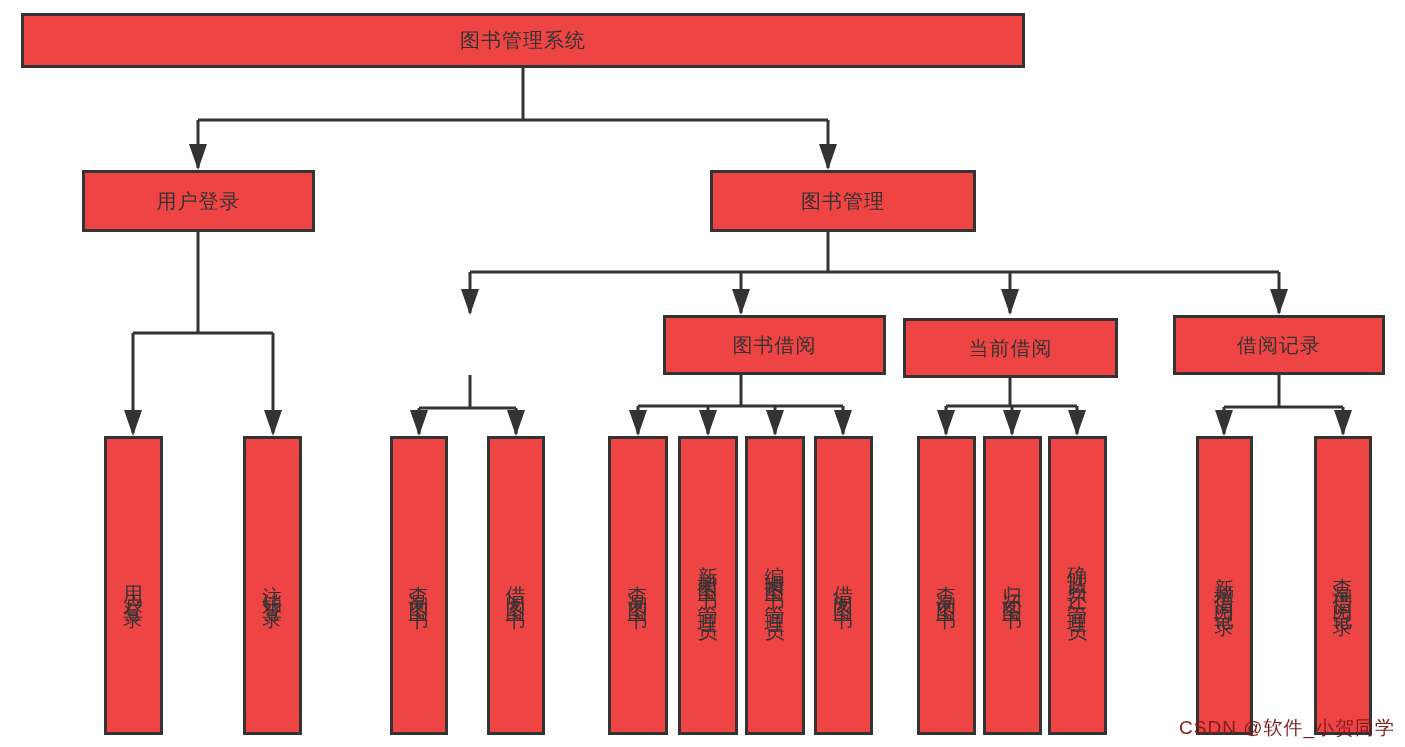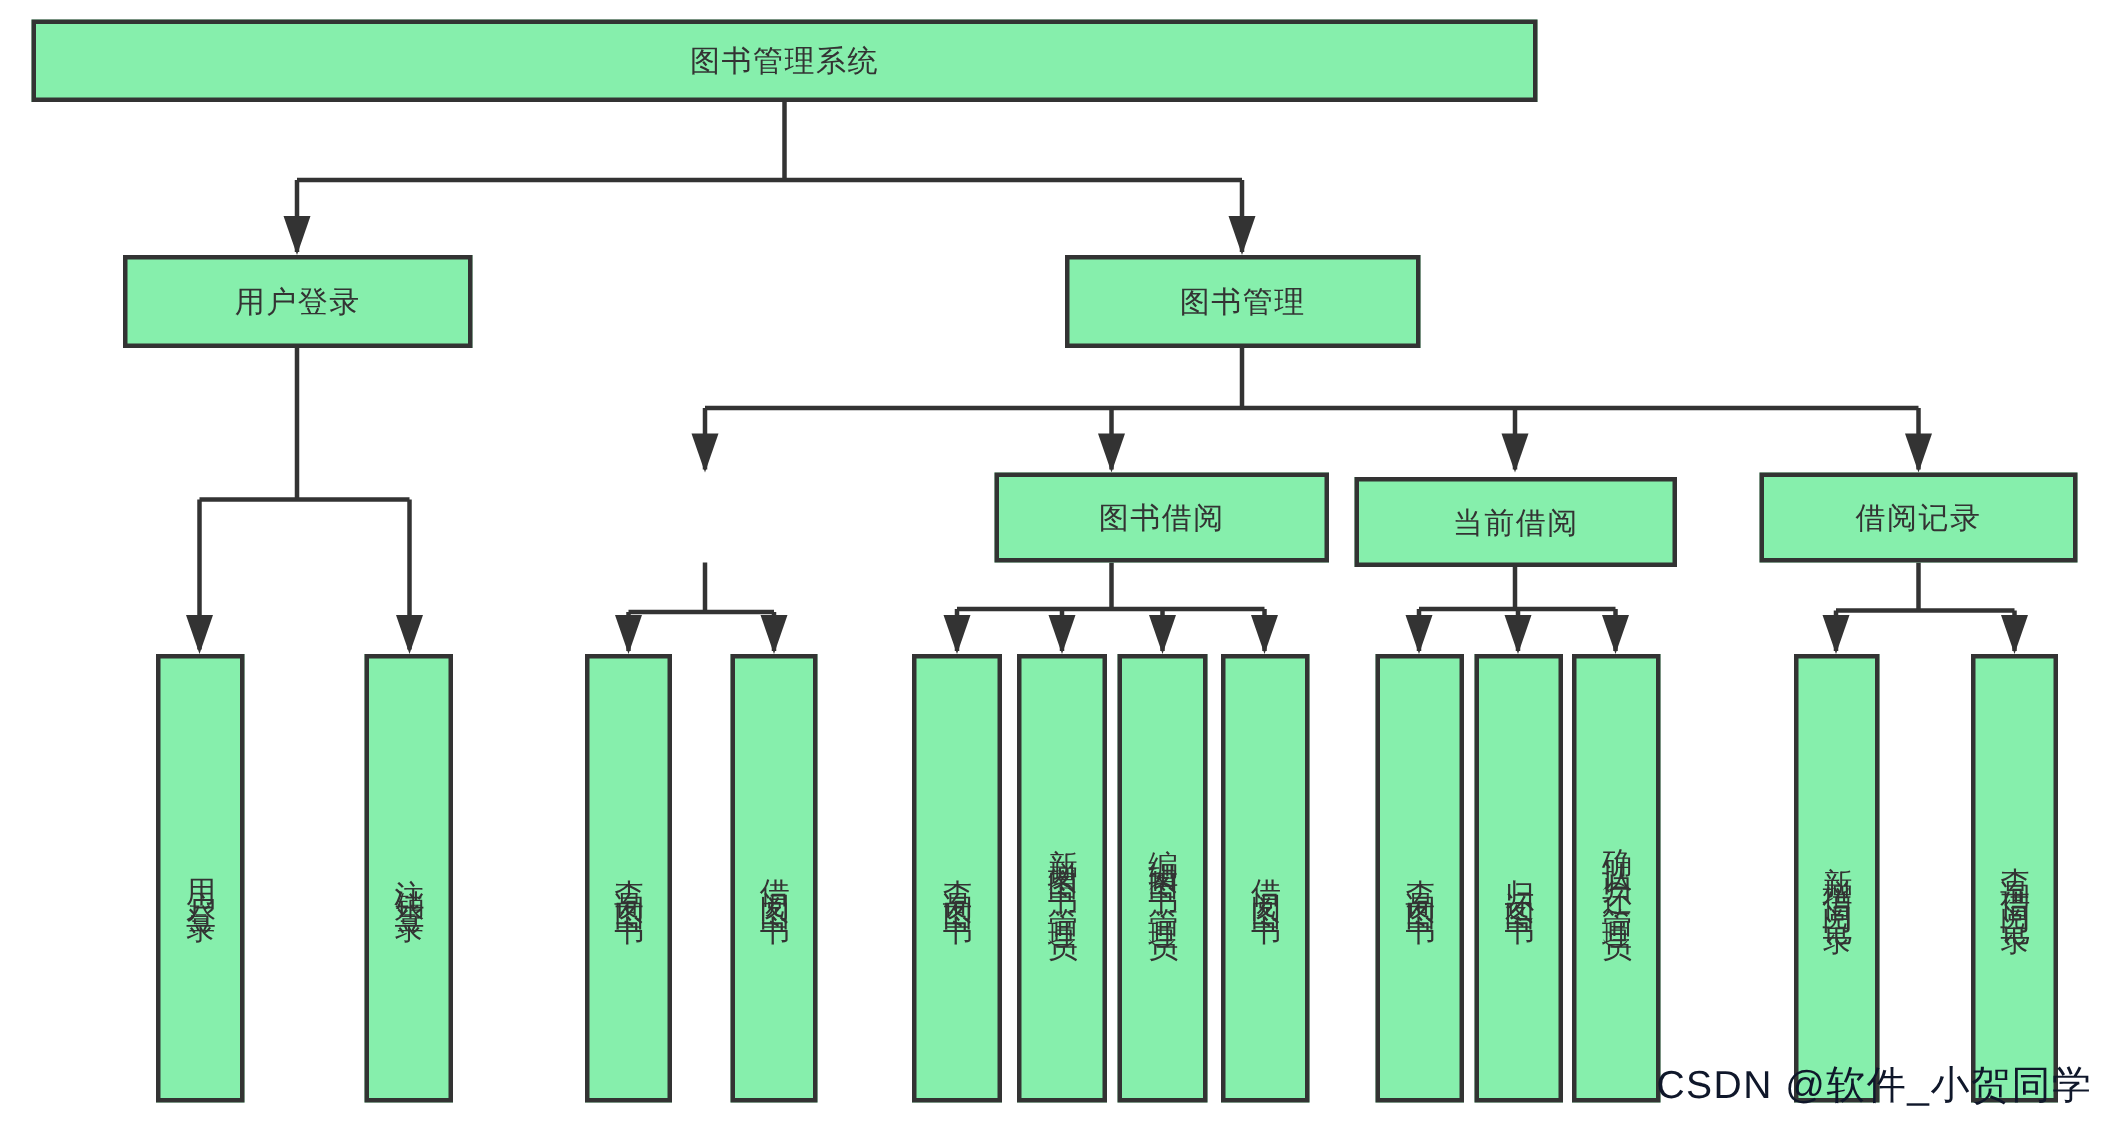--- a/index.html
+++ b/index.html
@@ -13,21 +13,21 @@
     background:#ffffff;
     overflow:hidden;
   }
   .connectors{
     position:absolute;left:0;top:0;width:1405px;height:747px;
   }
   .node{
     position:absolute;
     box-sizing:border-box;
     border:3px solid #333333;
-    background:#86efac;
+    background:#ef4444;
     display:flex;
     align-items:center;
     justify-content:center;
     color:#333333;
     font-size:20px;
     letter-spacing:1px;
     z-index:2;
   }
   .vnode{
     letter-spacing:0;
@@ -36,22 +36,22 @@
     writing-mode:vertical-rl;
     line-height:1;
     letter-spacing:8px;
     font-size:20px;
     color:#333333;
   }
   .watermark{
     position:absolute;
     right:10px;
     bottom:6px;
-    font-size:26px;
-    color:#0f172a;
+    font-size:19px;
+    color:#7f1d1d;
     letter-spacing:1px;
     z-index:3;
     white-space:nowrap;
   }
 </style>
 </head>
 <body>
 
 <div class="canvas">
 
@@ -124,21 +124,21 @@
     </g>
   </svg>
 
   <div class="node" style="left:21px;top:13px;width:1004px;height:55px;">
     <span>图书管理系统</span>
   </div>
 
   <div class="node" style="left:82px;top:170px;width:233px;height:62px;">
     <span>用户登录</span>
   </div>
-  <div class="node" style="left:710px;top:170px;width:237px;height:62px;">
+  <div class="node" style="left:710px;top:170px;width:266px;height:62px;">
     <span>图书管理</span>
   </div>
 
   <div class="node" style="left:663px;top:315px;width:223px;height:60px;">
     <span>图书借阅</span>
   </div>
   <div class="node" style="left:903px;top:318px;width:215px;height:60px;">
     <span>当前借阅</span>
   </div>
   <div class="node" style="left:1173px;top:315px;width:212px;height:60px;">

